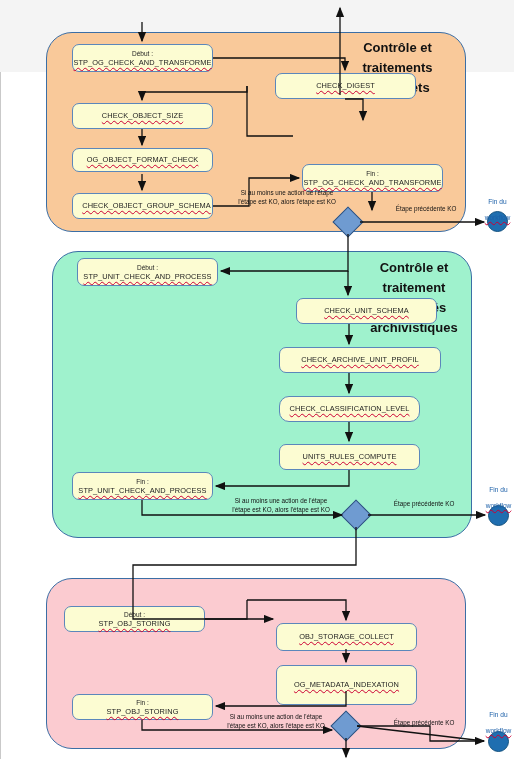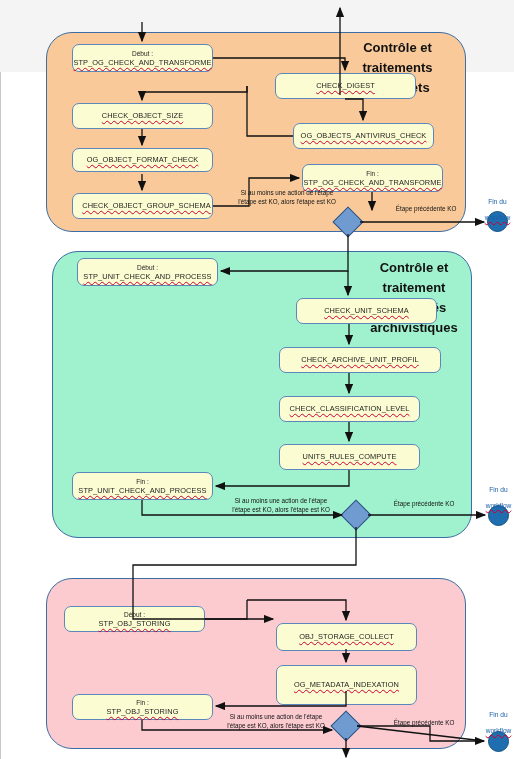--- a/index.html
+++ b/index.html
@@ -107,23 +107,20 @@
   </div>
 
   <div class="node" style="left:72px;top:193px;width:141px;height:26px;padding-left:8px;">
     <span class="lbl">CHECK_OBJECT_GROUP_SCHEMA</span>
   </div>
 
   <div class="node" style="left:275px;top:73px;width:141px;height:26px;">
     <span class="lbl">CHECK_DIGEST</span>
   </div>
 
-  <div class="node" style="left:293px;top:123px;width:141px;height:26px;">
-    <span class="lbl">OG_OBJECTS_ANTIVIRUS_CHECK</span>
-  </div>
 
   <div class="node" style="left:302px;top:164px;width:141px;height:28px;">
     <span class="sub">Fin :</span>
     <span class="lbl">STP_OG_CHECK_AND_TRANSFORME</span>
   </div>
 
   <div class="diamond" style="left:337px;top:211px;"></div>
   <div class="edgelabel" style="left:222px;top:189px;width:130px;">Si au moins une action de l'étape
 l'étape est KO, alors l'étape est KO</div>
   <div class="edgelabel" style="left:380px;top:205px;width:92px;">Étape précédente KO</div>
@@ -143,21 +140,21 @@
   </div>
 
   <div class="node" style="left:296px;top:298px;width:141px;height:26px;">
     <span class="lbl">CHECK_UNIT_SCHEMA</span>
   </div>
 
   <div class="node" style="left:279px;top:347px;width:162px;height:26px;">
     <span class="lbl">CHECK_ARCHIVE_UNIT_PROFIL</span>
   </div>
 
-  <div class="node" style="left:279px;top:396px;width:141px;height:26px;">
+  <div class="node" style="left:279px;top:396px;width:141px;height:26px;border-radius:10px;">
     <span class="lbl">CHECK_CLASSIFICATION_LEVEL</span>
   </div>
 
   <div class="node" style="left:279px;top:444px;width:141px;height:26px;">
     <span class="lbl">UNITS_RULES_COMPUTE</span>
   </div>
 
   <div class="node" style="left:72px;top:472px;width:141px;height:28px;">
     <span class="sub">Fin :</span>
     <span class="lbl">STP_UNIT_CHECK_AND_PROCESS</span>

